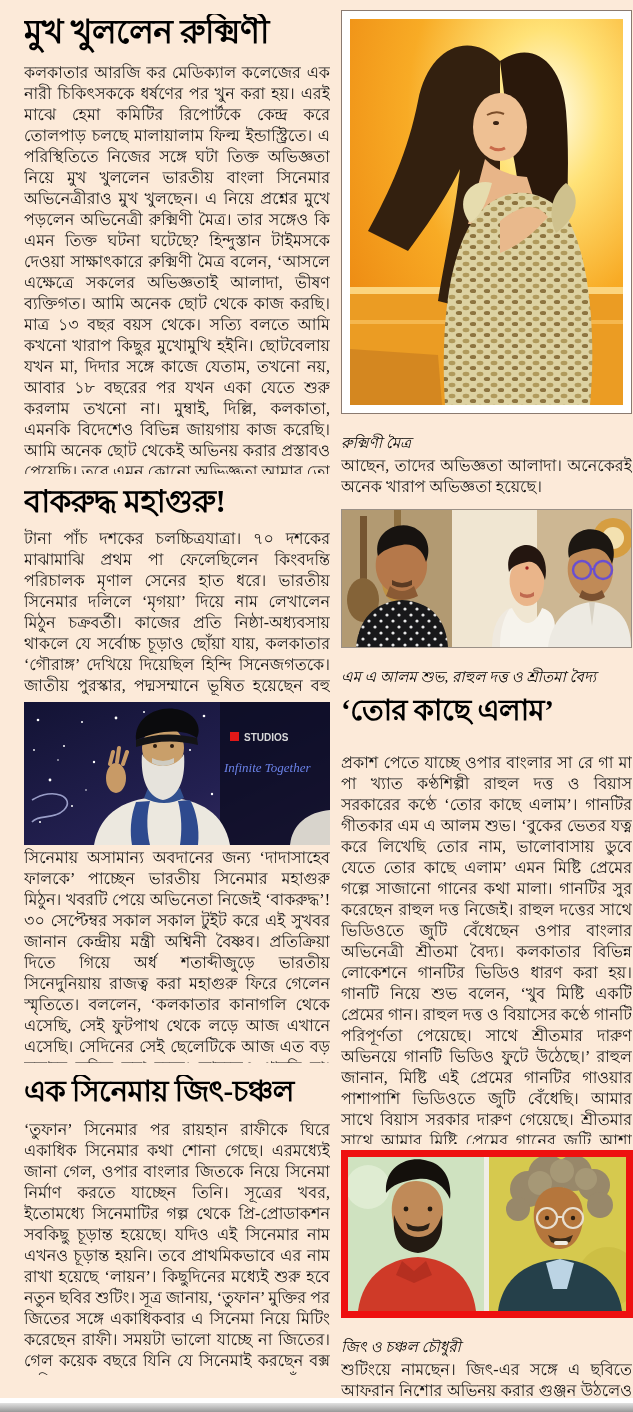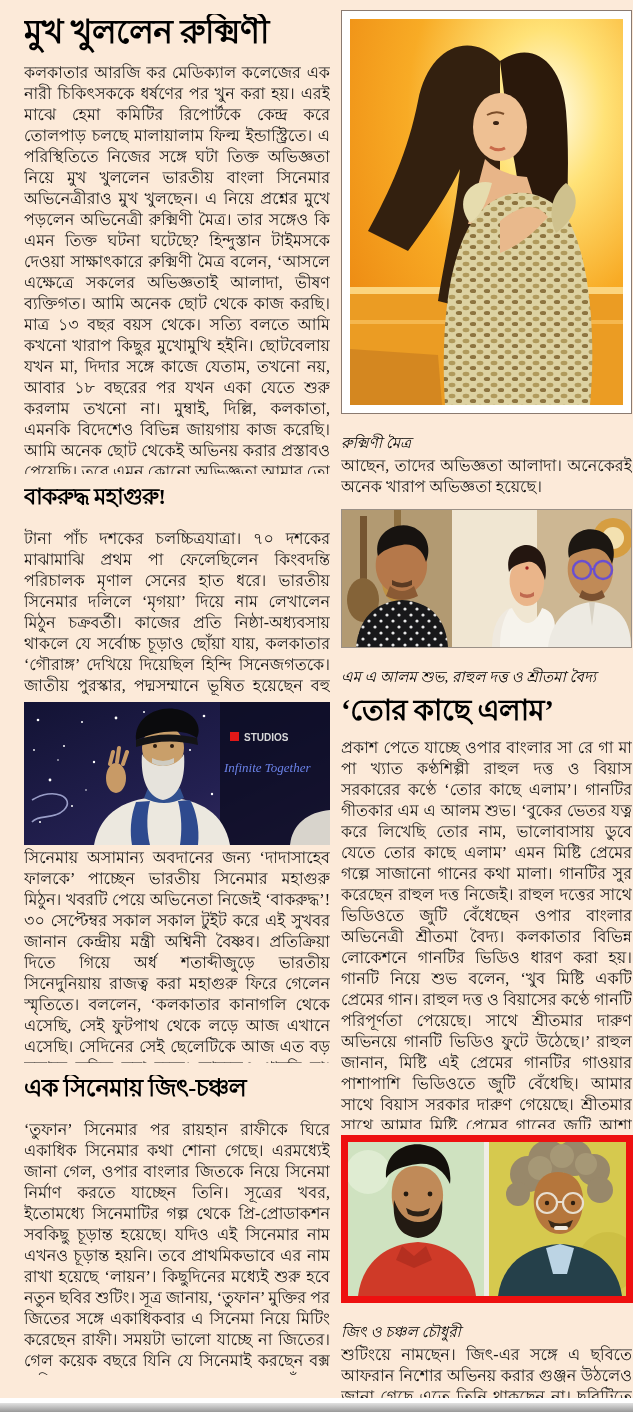--- a/index.html
+++ b/index.html
@@ -3,23 +3,23 @@
 <meta charset="utf-8">
 <style>
   html,body{margin:0;padding:0;background:#ffffff;}
   body{width:633px;height:1412px;font-family:"Liberation Serif","DejaVu Serif",serif;color:#151515;}
   .page{box-sizing:border-box;width:633px;height:1398px;background:#fcead9;padding:10px 10px 0 24px;overflow:hidden;}
   .columns{display:flex;gap:11px;}
   .col-left{width:306px;flex:0 0 306px;}
   .col-right{width:291px;flex:0 0 291px;}
   .headline{font-weight:bold;color:#000;line-height:1.15;letter-spacing:-0.5px;overflow:hidden;}
   .h-1{font-size:33px;height:44px;margin:4px 0 4px;}
-  .h-2{font-size:22px;height:40px;margin:10px 0 2px;}
-  .h-3{font-size:24px;height:40px;margin:12px 0 2px;}
-  .h-4{font-size:29px;height:40px;margin:5px 0 3px;}
+  .h-2{font-size:31px;height:40px;margin:10px 0 2px;}
+  .h-3{font-size:29px;height:40px;margin:12px 0 2px;}
+  .h-4{font-size:29px;height:40px;margin:5px 0 18px;}
   .body-text{font-size:16px;line-height:21px;text-align:justify;color:#141414;overflow:hidden;}
   .p1{height:412px;}
   .p2a{height:168px;margin-top:4px;}
   .p2b{height:216px;margin-top:2px;}
   .p3{height:256px;margin-top:4px;}
   .p4{height:392px;}
   .p5{height:112px;}
   .cont{height:46px;}
   .caption{font-style:italic;font-size:15px;line-height:20px;color:#000;height:22px;overflow:hidden;margin-top:19px;}
   .photo-frame{box-sizing:border-box;width:291px;height:404px;background:#ffffff;border:1px solid #8a7a70;padding:8px;}

